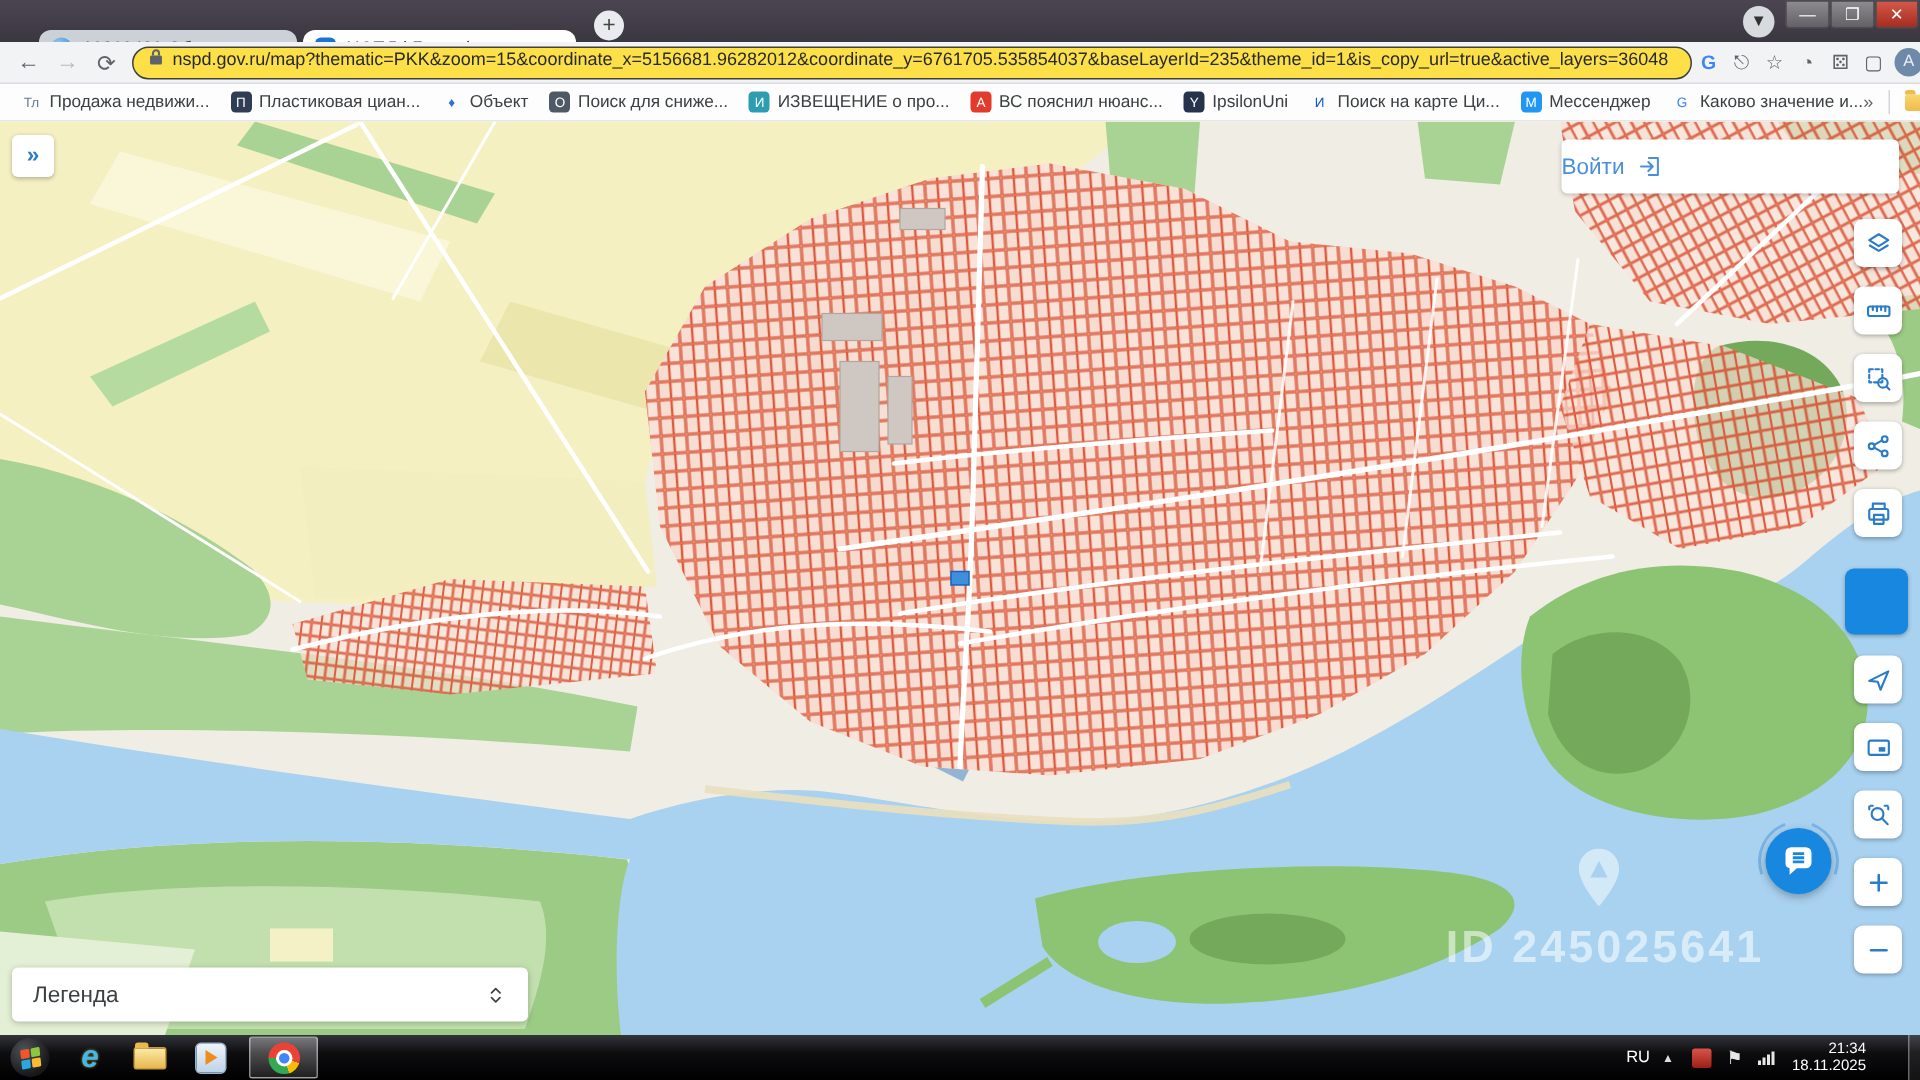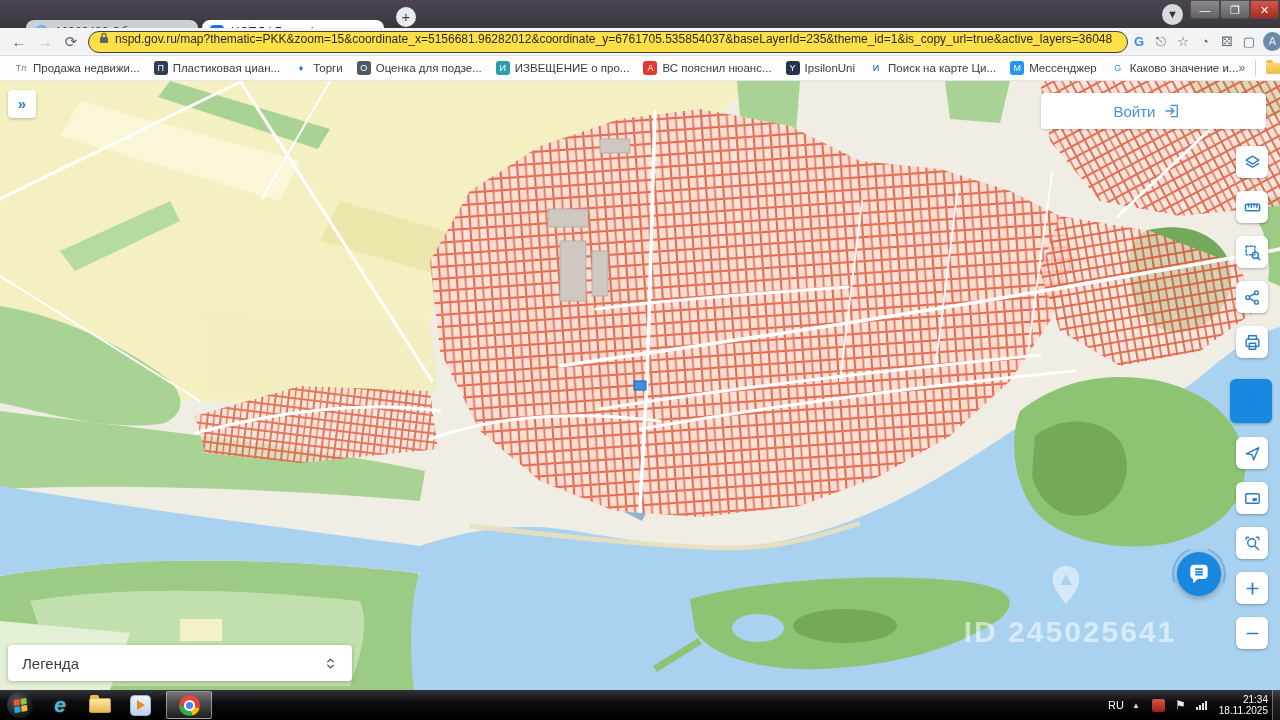--- a/index.html
+++ b/index.html
@@ -38,21 +38,21 @@
   .folder:before{content:"";position:absolute;left:0;top:-3px;width:7px;height:3px;background:#eebb4d;border-radius:2px 2px 0 0}
   #bm-other{margin-right:10px;display:flex;align-items:center;font-size:11.5px;color:#3c4043}
   
   #map{position:absolute;left:0;top:81px;width:1280px;height:609px;background:#f0ede4;overflow:hidden}
   #mapsvg{position:absolute;left:0;top:0}
   .street,.street-v,.river,.place{position:absolute;font:10px "DejaVu Sans",sans-serif;color:#616161;letter-spacing:.4px;white-space:nowrap;text-shadow:0 0 2px #fff,0 0 2px #fff,0 0 3px #fff;transform-origin:0 0}
   .river{color:#5b8cb8;font-style:italic}
   .place{font-size:11px;color:#8f8f8f;letter-spacing:3px;font-weight:bold}
   
   #expand-btn{position:absolute;left:8px;top:9px;width:28px;height:28px;background:#fff;border-radius:4px;box-shadow:0 1px 3px rgba(0,0,0,.25);color:#2b7cc7;font-size:15px;font-weight:bold;text-align:center;line-height:27px}
-  #loginbar{position:absolute;left:1041px;top:12px;width:225px;height:36px;background:#fff;border-radius:4px;box-shadow:0 1px 3px rgba(0,0,0,.2);display:flex;align-items:center;justify-content:center;padding-right:12px}
+  #loginbar{position:absolute;left:1041px;top:12px;width:225px;height:36px;background:#fff;border-radius:4px;box-shadow:0 1px 3px rgba(0,0,0,.2);display:flex;align-items:center;justify-content:flex-start;padding-right:12px}
   #loginbar span{color:#4a90d9;font-size:15px;margin-right:8px}
   .mbtn{position:absolute;left:1236px;width:32px;height:32px;background:#fff;border-radius:6px;box-shadow:0 1px 3px rgba(0,0,0,.3);display:flex;align-items:center;justify-content:center}
   .mbtn svg{width:19px;height:19px}
   .mbtn.active{left:1230px;width:42px;height:44px;background:#1787e0}
   .mbtn.active .nspd-circle{width:30px;height:30px;background:#fff;border-radius:50%;display:flex;align-items:center;justify-content:center}
   #fab{position:absolute;left:1172px;top:466px;width:54px;height:54px}
   #fab .core{position:absolute;left:5px;top:5px;width:44px;height:44px;border-radius:50%;background:#1787e0;display:flex;align-items:center;justify-content:center;box-shadow:0 2px 6px rgba(0,0,0,.3)}
   #fab .arc{position:absolute;width:54px;height:54px;border-radius:50%;border:2px solid transparent}
   #fab .a1{border-left-color:#79b4e4;transform:rotate(25deg)}
   #fab .a2{border-right-color:#79b4e4;transform:rotate(-25deg)}
@@ -84,21 +84,21 @@
   .chrome-logo{width:21px;height:21px;border-radius:50%;background:conic-gradient(#ea4335 0 30%,#fbbc05 0 45%,#34a853 0 75%,#ea4335 0);position:relative}
   .chrome-logo:before{content:"";position:absolute;left:5px;top:5px;width:11px;height:11px;border-radius:50%;background:#fff}
   .chrome-logo:after{content:"";position:absolute;left:7px;top:7px;width:7px;height:7px;border-radius:50%;background:#4285f4}
   #tray{margin-left:auto;display:flex;align-items:center;color:#fff}
   #tray .lang{font-size:11px;margin-right:8px}
   #tray .up{font-size:8px;margin-right:12px;color:#ddd}
   .tray-red{width:13px;height:13px;background:linear-gradient(#d8544a,#9c1f16);border-radius:2px;margin-right:10px}
   .tray-flag{font-size:12px;color:#e8e8e8;margin-right:10px}
   .bars{display:flex;align-items:flex-end;gap:1px;margin-right:12px}
   .bars i{width:2px;background:#e8e8e8;display:block}
-  #clock{text-align:right;font-size:10px;line-height:11px;margin-right:4px}
+  #clock{text-align:right;font-size:10px;line-height:11px;margin-right:28px}
   #showdesk{width:8px;height:30px;border-left:1px solid rgba(255,255,255,.35);background:rgba(255,255,255,.08)}
   .bico{stroke:#2b7cc7;fill:none;stroke-width:1.8;stroke-linecap:round;stroke-linejoin:round}
 </style>
 </head>
 <body>
 
 <svg width="0" height="0" style="position:absolute">
   <defs>
     <symbol id="i-layers" viewBox="0 0 24 24">
         <path d="M12 4 L20 9 L12 14 L4 9 Z"></path>
@@ -207,25 +207,25 @@
   <div class="bm">
         <span class="bm-ico" style="background: transparent; color: rgb(107, 124, 143);">Тл</span>
         <span>Продажа недвижи...</span>
       </div>
       <div class="bm">
         <span class="bm-ico" style="background: rgb(47, 62, 84); color: rgb(255, 255, 255);">П</span>
         <span>Пластиковая циан...</span>
       </div>
       <div class="bm">
         <span class="bm-ico" style="background: transparent; color: rgb(47, 111, 214);">♦</span>
-        <span>Торги</span>
+        <span>Объект</span>
       </div>
       <div class="bm">
         <span class="bm-ico" style="background: rgb(77, 90, 102); color: rgb(255, 255, 255);">О</span>
-        <span>Оценка для подзе...</span>
+        <span>Поиск для сниже...</span>
       </div>
       <div class="bm">
         <span class="bm-ico" style="background: rgb(45, 157, 176); color: rgb(255, 255, 255);">И</span>
         <span>ИЗВЕЩЕНИЕ о про...</span>
       </div>
       <div class="bm">
         <span class="bm-ico" style="background: rgb(226, 59, 46); color: rgb(255, 255, 255);">А</span>
         <span>ВС пояснил нюанс...</span>
       </div>
       <div class="bm">

